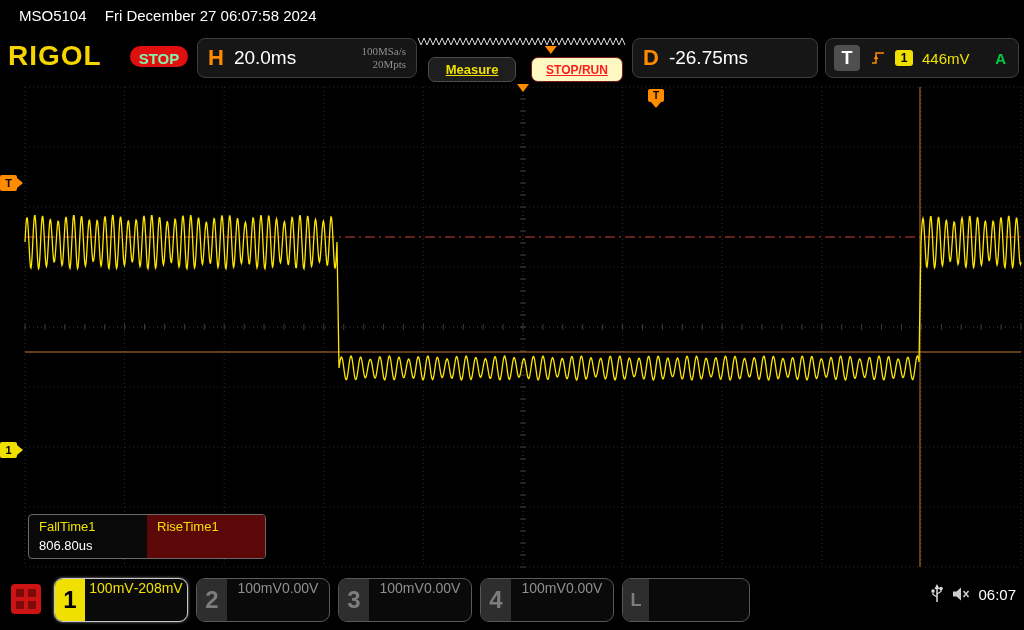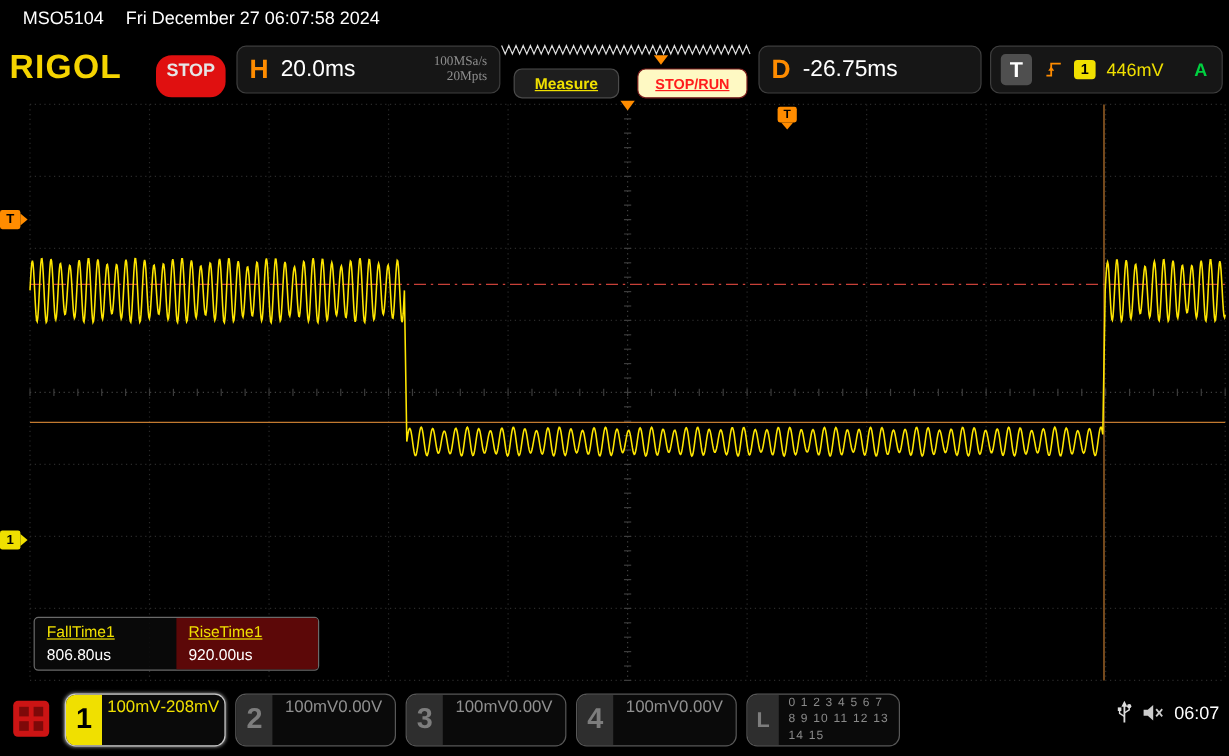--- a/index.html
+++ b/index.html
@@ -8,22 +8,22 @@
           font-family:"Liberation Sans",sans-serif;-webkit-font-smoothing:antialiased;}
 
   
   .topbar{position:absolute;top:0;left:11px;width:100%;height:32px;color:#fff;font-size:15px;line-height:32px;}
   .topbar .model{margin-left:8px;}
   .topbar .datetime{margin-left:14px;}
 
   
   .header{position:absolute;top:32px;left:0;width:100%;height:52px;}
   .logo{position:absolute;left:8px;top:8px;font-size:28px;font-weight:900;color:#f5d400;letter-spacing:1px;}
-  .stop-pill{position:absolute;left:130px;top:14px;width:58px;height:35px;border-radius:13px;background:#e01010;
-             color:#e5e5e5;font-weight:bold;font-size:15px;text-align:center;line-height:25px;}
+  .stop-pill{position:absolute;left:130px;top:14px;width:58px;height:21px;border-radius:13px;background:#e01010;
+             color:#86efac;font-weight:bold;font-size:15px;text-align:center;line-height:25px;}
   .hdr-block{position:absolute;top:6px;height:40px;background:#161616;border:1px solid #3e3e3e;border-radius:8px;
              display:flex;align-items:center;box-sizing:border-box;}
   .h-block{left:197px;width:220px;}
   .d-block{left:632px;width:186px;}
   .t-block{left:825px;width:194px;}
   .badge-letter{color:#ff8c00;font-size:22px;font-weight:bold;margin:0 10px;}
   .big-val{color:#fff;font-size:19px;}
   .rate-col{margin-left:auto;text-align:right;padding-right:10px;color:#8f8f8f;font-size:11px;line-height:13px;font-family:Liberation Serif, serif;}
   .pos-strip{position:absolute;left:416px;top:3px;width:214px;height:20px;}
   .hdr-btn{position:absolute;top:25px;height:25px;border-radius:7px;font-weight:bold;cursor:pointer;text-decoration:underline;}
@@ -49,21 +49,21 @@
              font-size:10px;line-height:13px;text-align:center;border-radius:2px;}
   .trig-flag::after{content:"";position:absolute;top:13px;left:3px;border:5px solid transparent;border-top:6px solid #ff8c00;}
   .center-marker{position:absolute;top:0;width:0;height:0;border-top:8px solid #ff8c00;
                  border-left:6px solid transparent;border-right:6px solid transparent;}
 
   
   .meas-box{position:absolute;left:28px;top:430px;display:flex;border:1px solid #6a6a6a;border-radius:4px;
             overflow:hidden;background:rgba(10,10,10,.88);}
   .meas-col{width:118px;}
   .meas-col.highlighted{background:#5c0808;}
-  .meas-label{color:#f0e000;font-size:13px;padding:4px 0 2px 10px;text-decoration:underline;}
+  .meas-label{color:#f0e000;font-size:13px;padding:4px 0 2px 10px;}
   .meas-value{color:#fff;font-size:13px;padding:2px 0 5px 10px;}
 
   
   .bottombar{position:absolute;top:570px;left:0;width:1024px;height:60px;background:#000;}
   .menu-icon{position:absolute;left:10px;top:13px;cursor:pointer;}
   .ch-block{position:absolute;top:8px;width:134px;height:44px;background:#0a0a0a;border:1px solid #585858;
             border-radius:9px;display:flex;overflow:hidden;box-sizing:border-box;cursor:pointer;}
   .ch-block.active{border-color:#c8c8c8;box-shadow:0 0 3px #999;}
   .ch-num{width:30px;display:flex;align-items:center;justify-content:center;font-size:24px;font-weight:bold;
           background:#2e2e2e;color:#7d7d7d;}
@@ -254,21 +254,20 @@
     <div id="trig-side" class="side-tag t" style="top: 91px;">T</div>
     <div id="ch-side" class="side-tag c1" style="top: 358px;">1</div>
 
     <div class="meas-box">
       <div class="meas-col">
         <div class="meas-label">FallTime1</div>
         <div class="meas-value">806.80us</div>
       </div>
       <div class="meas-col highlighted">
         <div class="meas-label">RiseTime1</div>
-        <div class="meas-value">920.00us</div>
       </div>
     </div>
   </div>
 
   <div class="bottombar">
     <svg class="menu-icon" width="32" height="32">
       <rect x="1" y="1" width="30" height="30" rx="4" fill="#cc1414"></rect>
       <rect x="6" y="6" width="8" height="8" fill="#7d0909"></rect>
       <rect x="18" y="6" width="8" height="8" fill="#7d0909"></rect>
       <rect x="6" y="18" width="8" height="8" fill="#7d0909"></rect>
@@ -299,24 +298,20 @@
     <div class="ch-block" style="left:480px">
       <div class="ch-num">4</div>
       <div class="ch-vals">
         <div>100mV</div>
         <div>0.00V</div>
       </div>
     </div>
 
     <div class="ch-block" style="left:622px;width:128px">
       <div class="ch-num la-num">L</div>
-      <div class="la-rows">
-        <div>0 1 2 3 4 5 6 7</div>
-        <div>8 9 10 11 12 13 14 15</div>
-      </div>
     </div>
 
     <div class="status-right">
       <svg width="14" height="20">
         <line x1="7" y1="4" x2="7" y2="18" stroke="#ddd" stroke-width="1.5"></line>
         <polygon points="7,0 4.5,5 9.5,5" fill="#ddd"></polygon>
         <path d="M7 13 L3 10.5 V8.5" stroke="#ddd" stroke-width="1.2" fill="none"></path>
         <rect x="1.5" y="5.5" width="3" height="3" fill="#ddd"></rect>
         <path d="M7 10 L11 7.5 V6" stroke="#ddd" stroke-width="1.2" fill="none"></path>
         <circle cx="11" cy="4.5" r="1.8" fill="#ddd"></circle>

